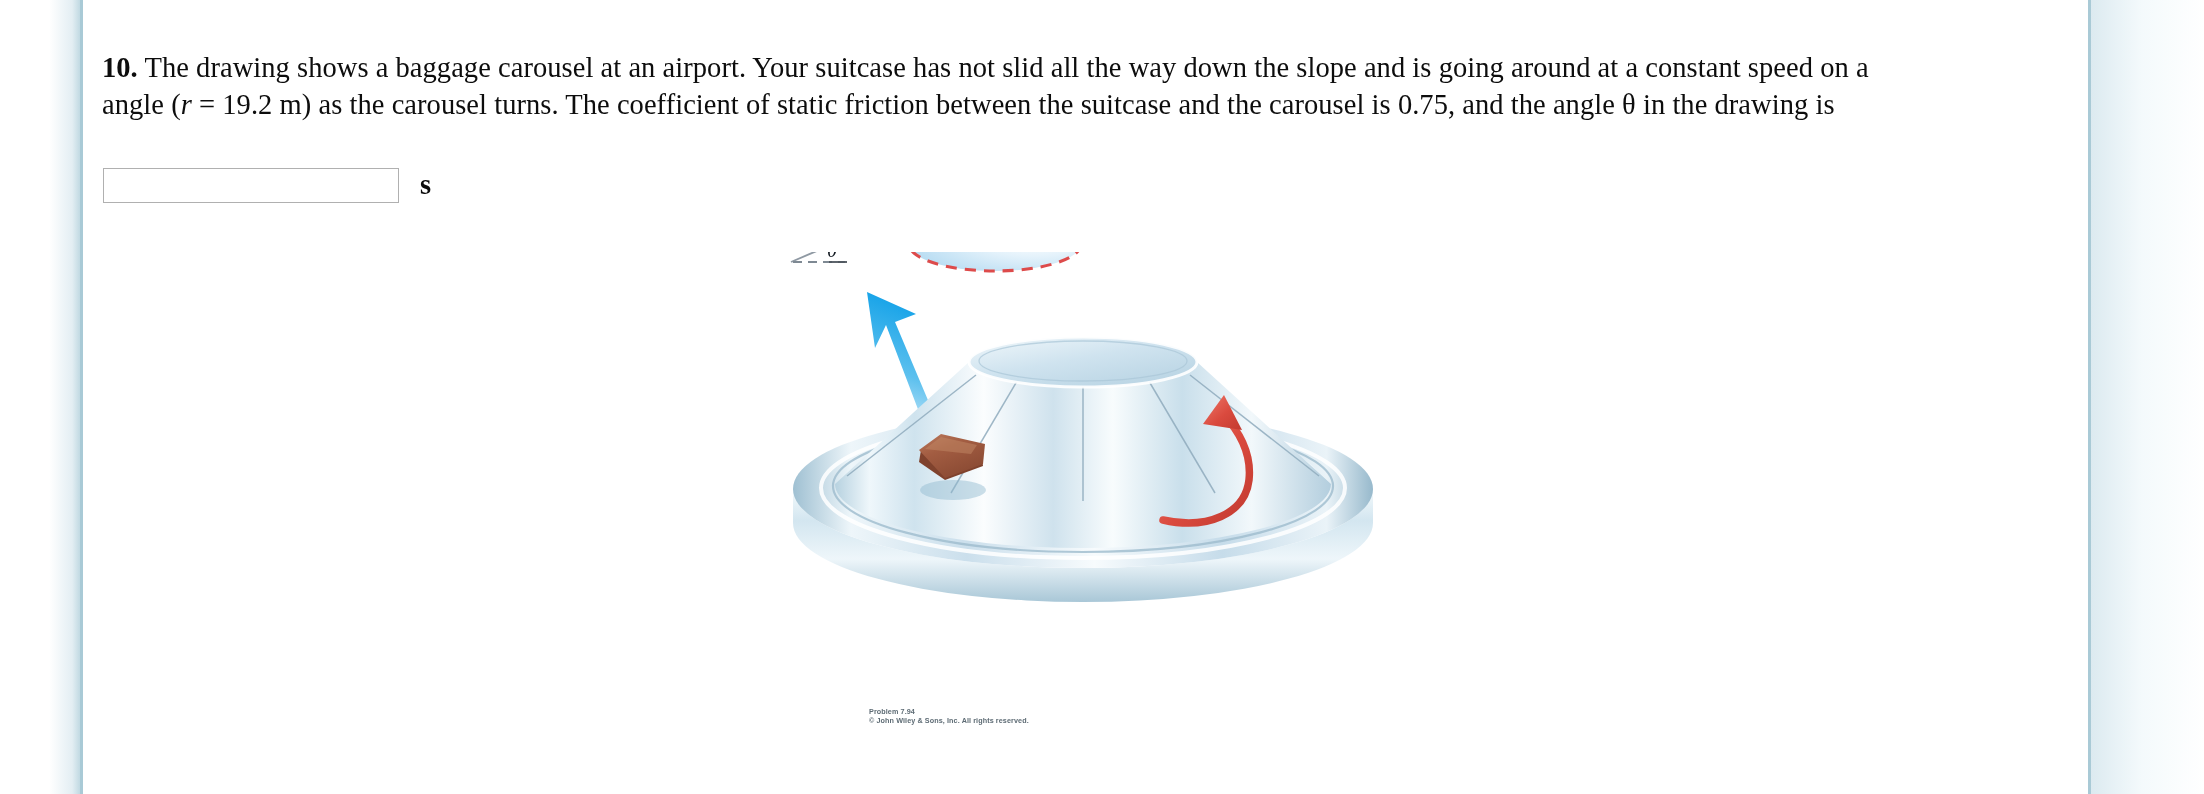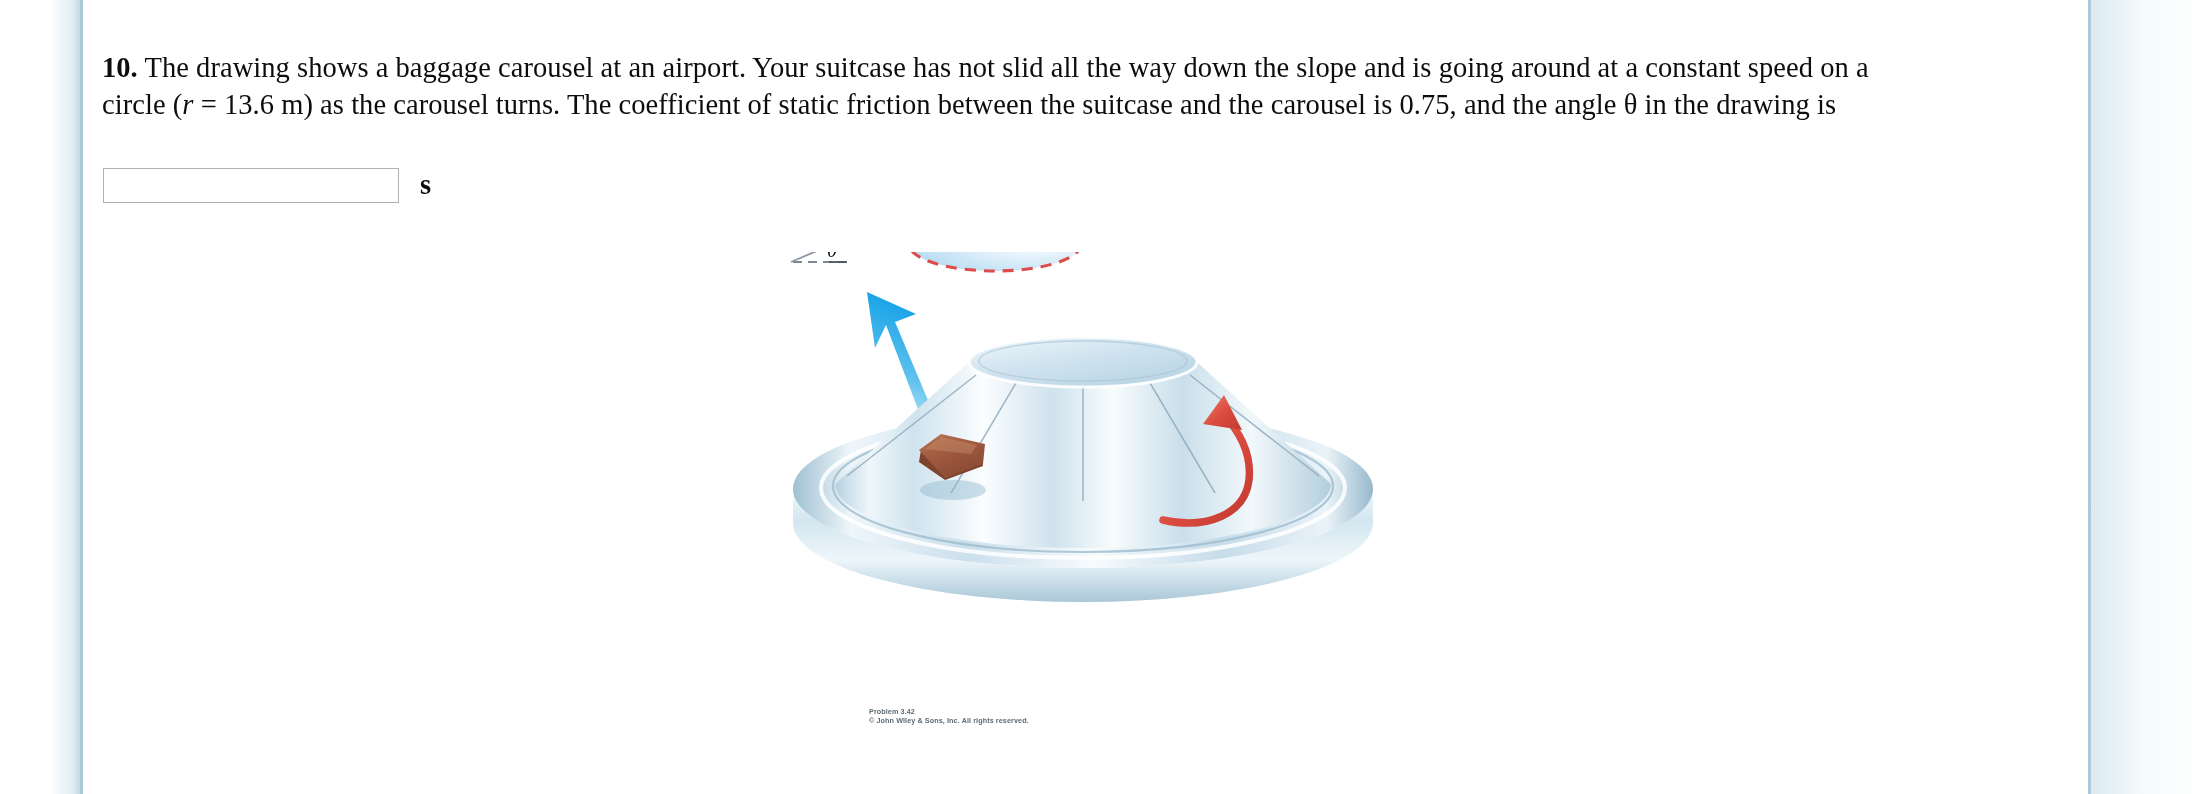--- a/index.html
+++ b/index.html
@@ -125,21 +125,21 @@
   <div class="gutter-left"></div>
   <div class="gutter-left-edge"></div>
   <div class="gutter-right-edge"></div>
   <div class="gutter-right"></div>
   <div class="top-hairline"></div>
 
   <div id="content">
 
     <div class="qblock">
       <div class="qline"><span class="qnum">10</span><span class="qnum">.</span><span> The drawing shows a baggage carousel at an airport. Your suitcase has not slid all the way down the slope and is going around at a constant speed on a</span></div>
-      <div class="qline"><span>circle (</span><span class="ital">r</span><span> = 13.6 m) as the carousel turns. The coefficient of static friction between the suitcase and the carousel is 0.75, and the angle θ in the drawing is</span></div>
+      <div class="qline"><span>angle (</span><span class="ital">r</span><span> = 19.2 m) as the carousel turns. The coefficient of static friction between the suitcase and the carousel is 0.75, and the angle θ in the drawing is</span></div>
     </div>
 
     <div class="answer-row">
       <input class="answer-input" type="text" placeholder="" style="">
       <span class="unit-label">s</span>
     </div>
 
     <div class="figure">
       <svg width="700" height="500" viewBox="0 0 700 500" xmlns="http://www.w3.org/2000/svg">
         <defs>
@@ -279,18 +279,18 @@
             <path d="M 380 268
                      C 424 278 462 262 466 228
                      C 469 200 455 178 440 162" fill="none" stroke="url(#redArrowG)" stroke-width="7.5" stroke-linecap="round"></path>
             <path d="M 441 143 L 459 178 L 420 172 Z" fill="url(#redArrowG)"></path>
           </g>
         </g>
       </svg>
     </div>
 
     <div class="caption">
-      <div>Problem 3.42</div>
+      <div>Problem 7.94</div>
       <div>© John Wiley &amp; Sons, Inc. All rights reserved.</div>
     </div>
 
   </div>
 </div>
 
 </body></html>

